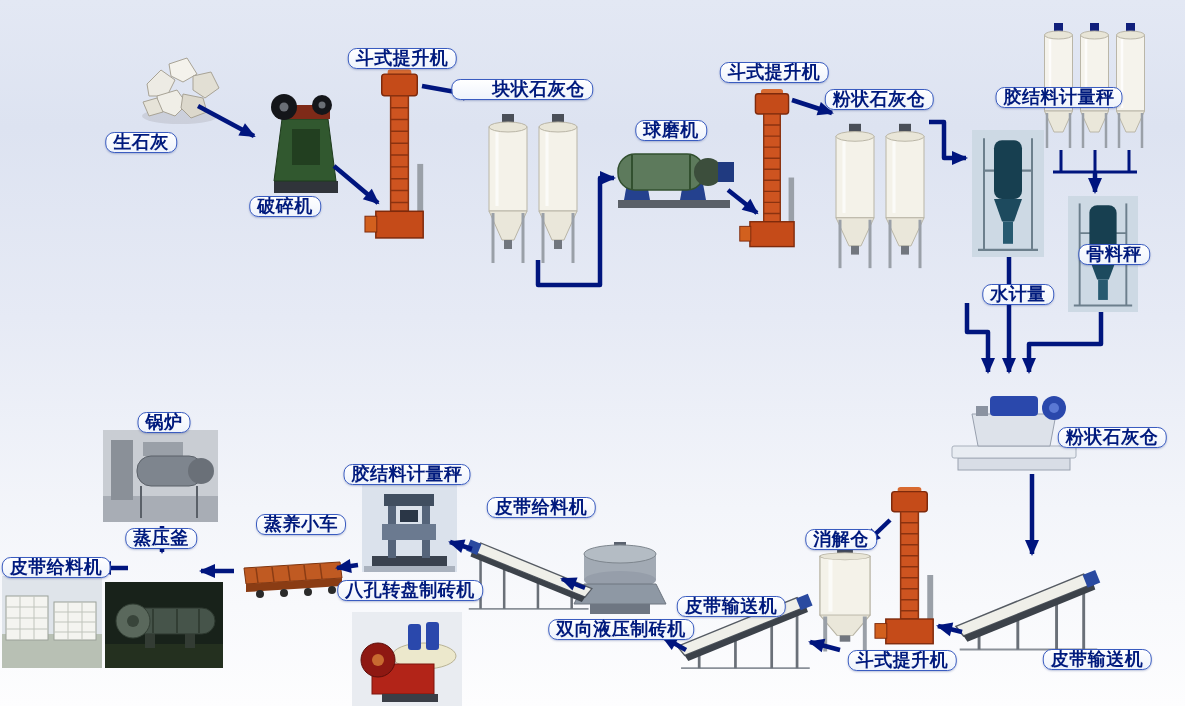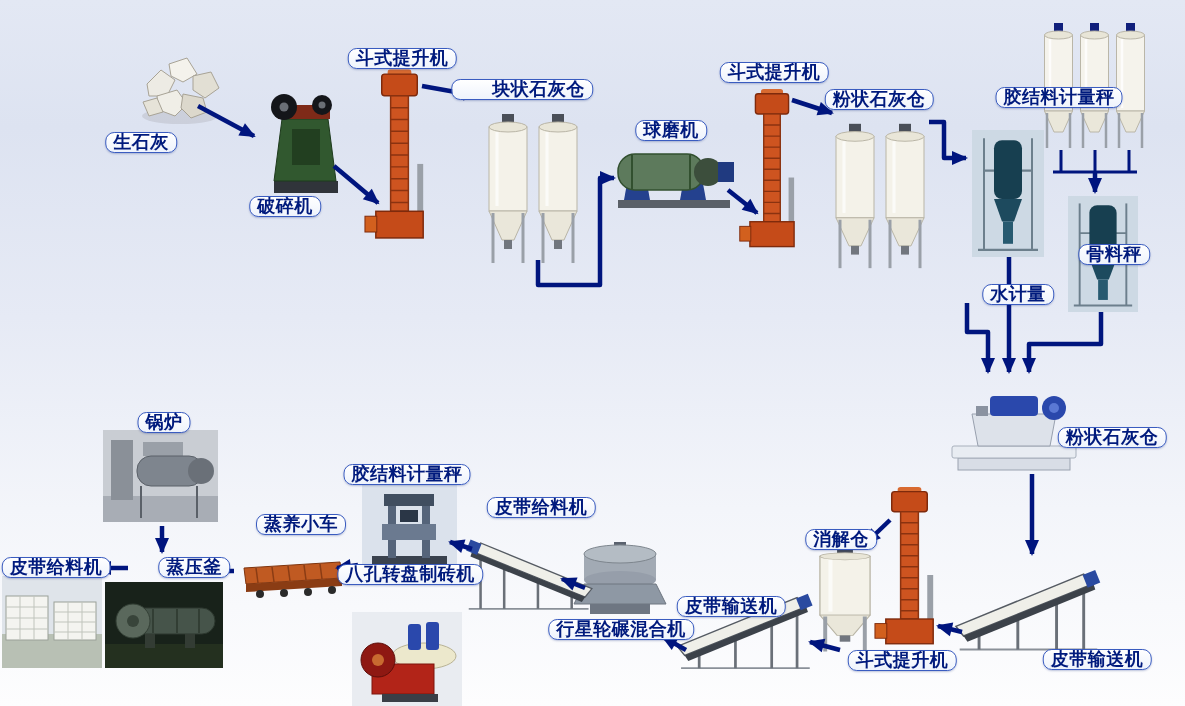--- a/index.html
+++ b/index.html
@@ -363,22 +363,22 @@
   <div class="lbl" style="left:774px; top:62px;">斗式提升机</div>
   <div class="lbl" style="left:879px; top:89px;">粉状石灰仓</div>
   <div class="lbl" style="left:1059px; top:87px;">胶结料计量秤</div>
   <div class="lbl" style="left:1114px; top:244px;">骨料秤</div>
   <div class="lbl" style="left:1018px; top:284px;">水计量</div>
   <div class="lbl" style="left:1112px; top:427px;">粉状石灰仓</div>
   <div class="lbl" style="left:1097px; top:649px;">皮带输送机</div>
   <div class="lbl" style="left:902px; top:650px;">斗式提升机</div>
   <div class="lbl" style="left:841px; top:529px;">消解仓</div>
   <div class="lbl" style="left:731px; top:596px;">皮带输送机</div>
-  <div class="lbl" style="left:621px; top:619px;">行星轮碾混合机</div>
+  <div class="lbl" style="left:621px; top:619px;">双向液压制砖机</div>
   <div class="lbl" style="left:541px; top:497px;">皮带给料机</div>
   <div class="lbl" style="left:407px; top:464px;">胶结料计量秤</div>
-  <div class="lbl" style="left:410px; top:564px;">八孔转盘制砖机</div>
+  <div class="lbl" style="left:410px; top:580px;">八孔转盘制砖机</div>
   <div class="lbl" style="left:301px; top:514px;text-align:center;">蒸养小车</div>
-  <div class="lbl" style="left:161px; top:557px;margin-left:33px;">蒸压釜</div>
+  <div class="lbl" style="left:161px; top:528px;">蒸压釜</div>
   <div class="lbl" style="left:164px; top:412px;">锅炉</div>
   <div class="lbl" style="left:56px; top:557px;">皮带给料机</div>
 
 </div>
 
 </body></html>

